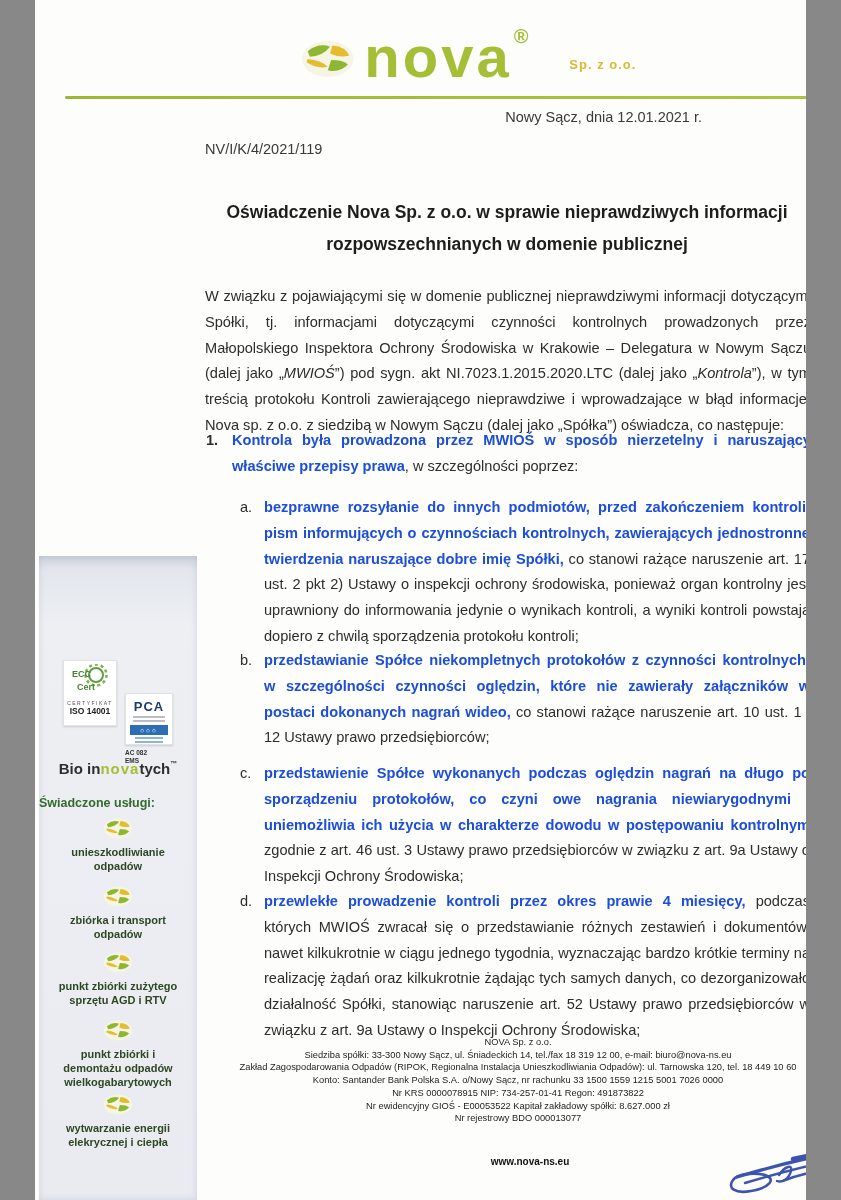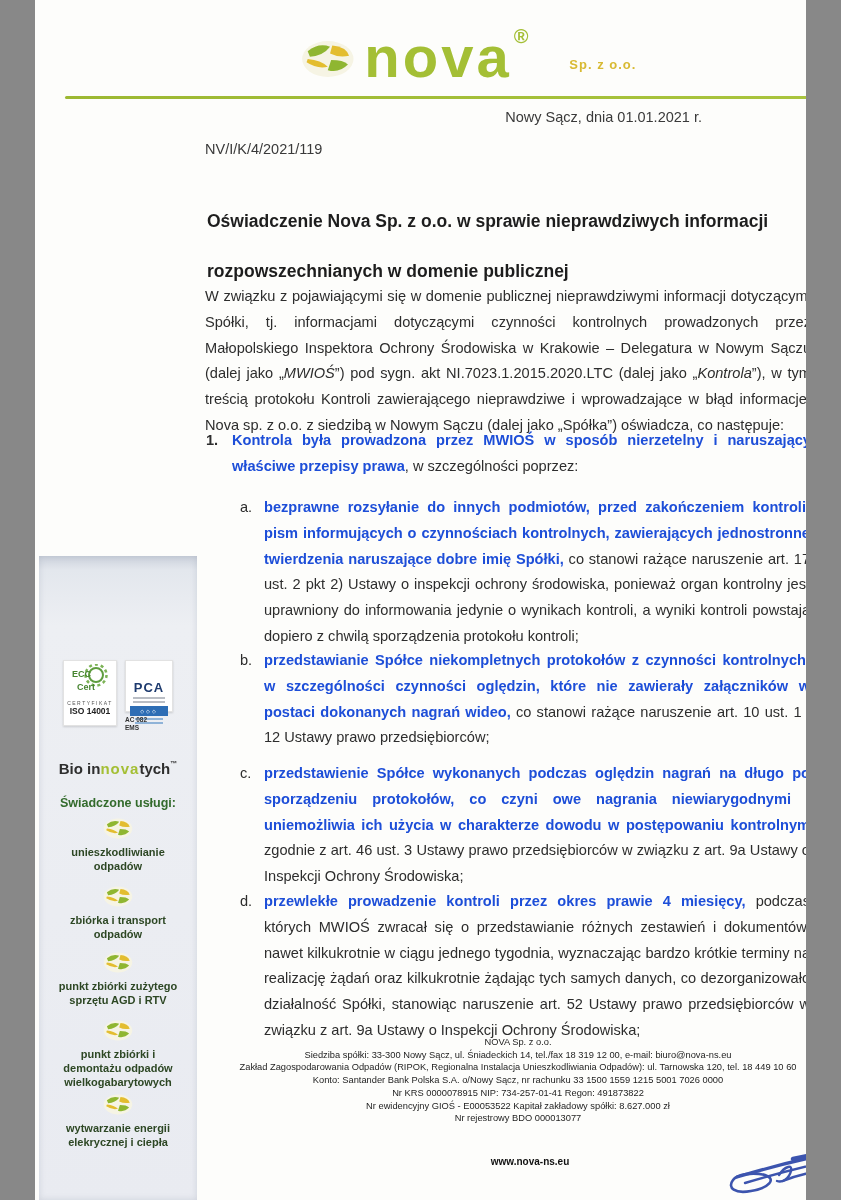--- a/index.html
+++ b/index.html
@@ -20,22 +20,22 @@
                 vertical-align:top; line-height:20px; margin-left:2px; }
   .brand .sub { position:absolute; right:26px; bottom:-8px;
                 font-size:13px; font-weight:bold; color:#d8ba33; letter-spacing:1px; }
   .rule { position:absolute; top:96px; left:30px; width:781px; height:3px;
           background:linear-gradient(90deg,#9cb832,#aac53e); border-radius:2px; }
 
   .date-line { position:absolute; top:109px; right:104px; font-size:14.5px; color:#3a3a3a; }
   .reference { position:absolute; top:141px; left:170px; font-size:14.5px; color:#3a3a3a; }
 
   .doc-title { position:absolute; top:196px; left:172px; width:600px;
-               font-size:17.5px; font-weight:bold;
-               line-height:50px; color:#1d1d1d; }
+               text-align:center; font-size:17.5px; font-weight:bold;
+               line-height:32px; color:#1d1d1d; }
 
   
   .bodytext { font-size:14.6px; line-height:25.8px; color:#2d2d2d; text-align:justify; }
   .intro  { position:absolute; top:284px; left:170px; width:606px; }
   .item1  { position:absolute; top:428px; left:171px; width:605px; display:flex; }
   .item1 .marker { flex:none; width:26px; font-weight:bold; }
   .item1 .text   { flex:1; text-align:justify; }
   .sub { position:absolute; left:205px; width:570px; display:flex; }
   .sub .marker { flex:none; width:24px; }
   .sub .text   { flex:1; text-align:justify; }
@@ -46,32 +46,32 @@
   .sidebar { position:absolute; left:4px; top:556px; width:158px; height:644px;
              background:linear-gradient(180deg,#ccd2dc 0,#e3e7ed 14px,#edeff3 70px,#e9ebf1 100%);
              box-shadow:inset 0 0 6px rgba(120,130,150,.25); }
   .certs { position:absolute; top:104px; left:0; right:0;
            display:flex; justify-content:center; gap:8px; align-items:flex-start; }
   .cert-box { background:#fff; border:1px solid #e2e2e2; box-shadow:0 1px 2px rgba(0,0,0,.15);
               text-align:center; }
   .cert-ecc { width:54px; height:66px; padding-top:3px; }
   .iso-small { font-size:5px; letter-spacing:1.5px; color:#555; margin-top:2px; }
   .iso-big   { font-size:8.5px; font-weight:bold; color:#222; }
-  .cert-pca  { width:48px; height:52px; padding-top:19px; }
+  .cert-pca  { width:48px; height:52px; padding-top:5px;margin-top:33px; }
   .pca-title { font-size:13px; font-weight:bold; color:#1d3a6e; letter-spacing:1px; }
   .pca-line  { height:2px; background:#b9bdc4; margin:2px 7px 0 7px; }
   .pca-band  { height:10px; background:#2d6db5; margin:3px 4px 0 4px; color:#fff;
                font-size:5px; line-height:10px; letter-spacing:2px; }
   .pca-line2 { height:2px; background:#8fb3d8; margin:2px 9px 0 9px; }
   .pca-caption { margin-top:4px; font-size:6.5px; font-weight:bold; color:#333; line-height:8px; }
   .bio { position:absolute; top:204px; width:100%; text-align:center;
          font-size:15px; font-weight:bold; color:#2e2e2e; }
   .bio .bio-brand { color:#a4bf35; letter-spacing:1px; }
   .bio .tm { font-size:7px; vertical-align:top; }
-  .services-title { position:absolute; top:240px; width:100%; text-align:center;
+  .services-title { position:absolute; top:240px; width:100%; 
                     font-size:12.5px; font-weight:bold; color:#336b2c; }
   .service { position:absolute; width:100%; text-align:center; }
   .service .icon { display:inline-block; }
   .service .label { font-size:11px; font-weight:bold; color:#2d4724;
                     line-height:14px; padding:2px 13px 0 13px; }
   .svc-1 { top:262px; } .svc-2 { top:330px; } .svc-3 { top:396px; }
   .svc-4 { top:464px; } .svc-5 { top:538px; }
 
   
   .footer { position:absolute; top:1036px; left:143px; width:680px;
@@ -92,21 +92,21 @@
         <path d="M6,10 Q16,2 26,6 Q20,14 8,15 Z" fill="#8fb631"></path>
         <path d="M28,5 Q40,6 43,14 Q34,16 26,12 Z" fill="#e3bd2f"></path>
         <path d="M5,20 Q14,26 24,24 Q18,18 6,17 Z" fill="#e3bd2f"></path>
         <path d="M27,18 Q38,18 42,22 Q34,30 24,27 Z" fill="#8fb631"></path>
       </svg>
     </span>
     <span class="brand"><span>nova</span><span class="reg">®</span><span class="sub">Sp. z o.o.</span></span>
   </div>
   <div class="rule"></div>
 
-  <div class="date-line">Nowy Sącz, dnia 01.01.2021 r.</div>
+  <div class="date-line">Nowy Sącz, dnia 12.01.2021 r.</div>
   <div class="reference">NV/I/K/4/2021/119</div>
 
   <div class="doc-title">Oświadczenie Nova Sp. z o.o. w sprawie nieprawdziwych informacji rozpowszechnianych w domenie publicznej</div>
 
   <p class="intro bodytext"><span>W związku z pojawiającymi się w domenie publicznej nieprawdziwymi informacji dotyczącymi Spółki, tj. informacjami dotyczącymi czynności kontrolnych prowadzonych przez Małopolskiego Inspektora Ochrony Środowiska w Krakowie – Delegatura w Nowym Sączu (dalej jako „</span><i>MWIOŚ</i><span>”) pod sygn. akt NI.7023.1.2015.2020.LTC (dalej jako „</span><i>Kontrola</i><span>”), w tym treścią protokołu Kontroli zawierającego nieprawdziwe i wprowadzające w błąd informacje, Nova sp. z o.o. z siedzibą w Nowym Sączu (dalej jako „Spółka”) oświadcza, co następuje:</span></p>
 
   <div class="item1 bodytext">
     <span class="marker">1.</span>
     <span class="text"><b>Kontrola była prowadzona przez MWIOŚ w sposób nierzetelny i naruszający właściwe przepisy prawa</b><span>, w szczególności poprzez:</span></span>
   </div>

